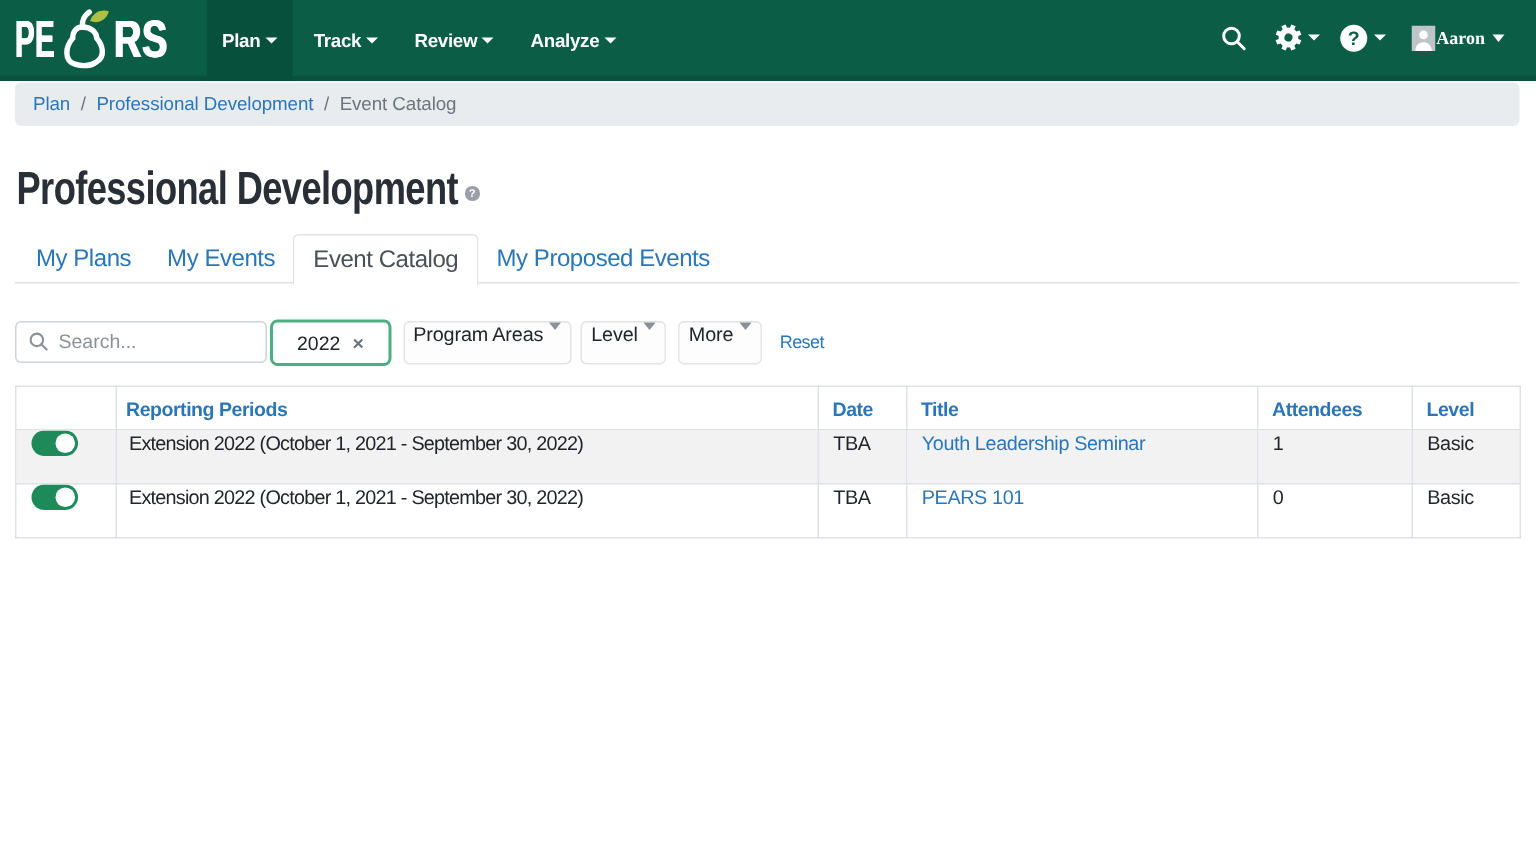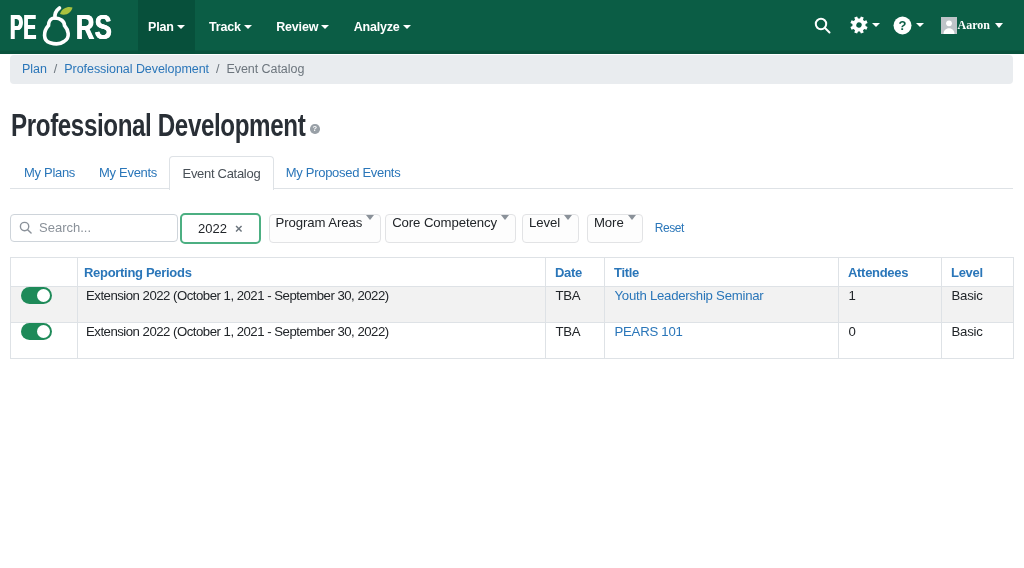--- a/index.html
+++ b/index.html
@@ -23,21 +23,21 @@
 .breadcrumb { position:absolute; left:10px; top:54.5px; width:1003px; height:29px; background:#e9ecef; border-radius:4px; display:flex; align-items:center; padding-left:12px; font-size:12.5px; letter-spacing:-0.05px; color:#6c757d; }
 .breadcrumb a { color:#2a76b9; text-decoration:none; }
 .bc-sep { margin:0 7px; color:#6c757d; }
 
 
 h1 { position:absolute; left:10.5px; top:108px; font-size:31px; letter-spacing:-0.5px; color:#292f36; font-weight:bold; transform:scaleX(0.78); transform-origin:left top; white-space:nowrap; }
 .help-circle { position:absolute; left:310px; top:124px; width:9.5px; height:9.5px; background:#99a0a7; border-radius:50%; color:#fff; font-size:7.5px; font-weight:bold; text-align:center; line-height:10px; }
 
 
 .tabs { position:absolute; left:10px; top:156px; width:1003px; height:33px; border-bottom:1px solid #dee2e6; display:flex; }
-.tab { height:33px; display:flex; align-items:center; padding:0 12px; font-size:13px; letter-spacing:-0.3px; color:#2a76b9; }
+.tab { height:33px; display:flex; align-items:center; padding:0 12px; font-size:16px; letter-spacing:-0.3px; color:#2a76b9; }
 .tab.active { background:#fff; border:1px solid #dee2e6; border-bottom:0; border-radius:4px 4px 0 0; color:#495057; height:34px; padding:0 12.5px; }
 
 
 .filters { position:absolute; left:10px; top:213px; width:1003px; height:31px; display:flex; align-items:flex-start; }
 .search-box { width:168px; height:28px; margin-top:0.5px; border:1px solid #ced4da; border-radius:4px; display:flex; align-items:center; padding:12px 8px; color:#8a9199; font-size:13px; background:#fff; }
 .chip { margin-left:2px; height:31px; border:2px solid #4caf82; border-radius:5px; display:flex; align-items:center; padding:0 16px; font-size:13px; color:#212529; background:#fff; }
 .chip .x { margin-left:8px; color:#6c757d; font-weight:bold; font-size:13px; }
 .fbtn { margin-left:4px; height:29px; margin-top:0.5px; border:1px solid #e2e3e5; border-radius:4px; background:#fdfdfd; display:flex; align-items:flex-start; padding:0 6px; font-size:13.2px; letter-spacing:-0.1px; color:#212529; }
 .fbtn .caret { border-top-color:#8a9199; margin-left:4px; border-left-width:4.5px; border-right-width:4.5px; border-top-width:5px; }
 .reset { margin-left:12px; font-size:12px; letter-spacing:-0.4px; color:#2a76b9; margin-top:8px; }
@@ -125,21 +125,20 @@
 <div class="filters">
   <div class="search-box">
     <svg width="13" height="13" viewBox="0 0 14 14" style="margin-right:7px;">
         <circle cx="6" cy="6" r="4.5" fill="none" stroke="#8a9199" stroke-width="1.5"></circle>
         <line x1="9.3" y1="9.3" x2="13" y2="13" stroke="#8a9199" stroke-width="1.5" stroke-linecap="round"></line>
       </svg>
     Search...
   </div>
   <div class="chip">2022<span class="x">×</span></div>
   <div class="fbtn" style="margin-left:8px;">Program Areas<span class="caret"></span></div>
-  <div class="fbtn">Core Competency<span class="caret"></span></div>
   <div class="fbtn" style="margin-left:6px;">Level<span class="caret"></span></div>
   <div class="fbtn" style="margin-left:8px;">More<span class="caret"></span></div>
   <div class="reset">Reset</div>
 </div>
 
 <table>
   <colgroup>
     <col style="width:67px">
       <col style="width:468px">
       <col style="width:59px">

